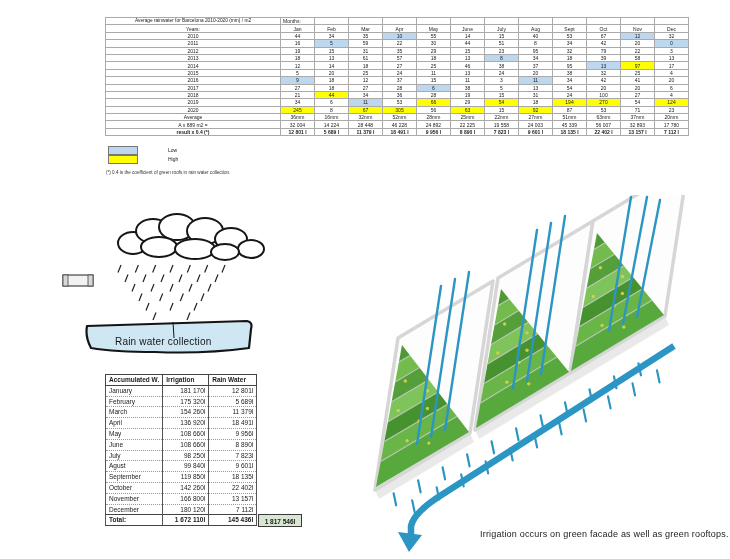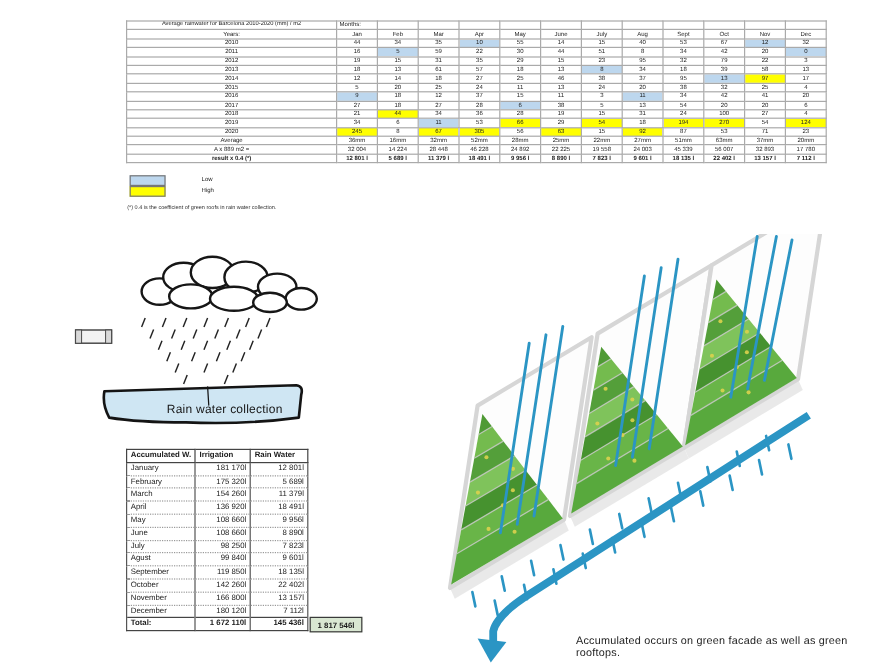--- a/index.html
+++ b/index.html
@@ -19,21 +19,21 @@
   
   .legend{position:absolute;left:108px;top:146px;}
   .legend-swatch{width:30px;height:9px;border:1px solid #777;box-sizing:border-box;}
   .legend-swatch.low-s{background:#bdd7ee;}
   .legend-swatch.high-s{background:#ffff00;}
   .legend-label{position:absolute;left:60px;font-size:5px;line-height:9px;}
   .note{position:absolute;left:106px;top:170px;font-size:4.6px;color:#333;}
 
   
   .sketch-svg{position:absolute;left:55px;top:205px;}
-  .sketch-caption{position:absolute;left:139px;top:336px;font-size:10px;letter-spacing:.2px;color:#161616;}
+  .sketch-caption{position:absolute;left:115px;top:336px;font-size:10px;letter-spacing:.2px;color:#161616;}
 
   
   .acc-table{position:absolute;left:105px;top:374px;border-collapse:collapse;table-layout:fixed;}
   .acc-table td,.acc-table th{font-size:6.5px;line-height:9.6px;height:9.8px;padding:0 3px;
         border-left:1px solid #555;border-right:1px solid #555;white-space:nowrap;overflow:hidden;}
   .acc-table th{border:1px solid #444;text-align:left;font-weight:bold;}
   .acc-table td{border-bottom:1px dotted #999;}
   .acc-table tr td:first-child{text-align:left;}
   .acc-table td.num{text-align:right;}
   .acc-table{border:1px solid #444;}
@@ -557,13 +557,13 @@
       <line x1="223.55999999999997" y1="214.365" x2="226.05999999999997" y2="226.365"></line>
       <line x1="248.03999999999996" y1="201.36" x2="250.53999999999996" y2="213.36"></line>
       <line x1="272.52" y1="188.35500000000002" x2="275.02" y2="200.35500000000002"></line>
       <line x1="297" y1="175.35000000000002" x2="299.5" y2="187.35000000000002"></line>
     </g>
   <g>
     <path d="M 314 151 L 83 299 Q 54 317 51 331 L 51 341" fill="none" stroke="#2b95c4" stroke-width="6.5"></path>
     <polygon points="49,357 62,340 38,337" fill="#2b95c4"></polygon>
   </g>
 </svg>
-<div class="facade-caption">Accumulated occurs on green facade as well as green rooftops.</div>
+<div class="facade-caption">Irrigation occurs on green facade as well as green rooftops.</div>
 
 </body></html>

